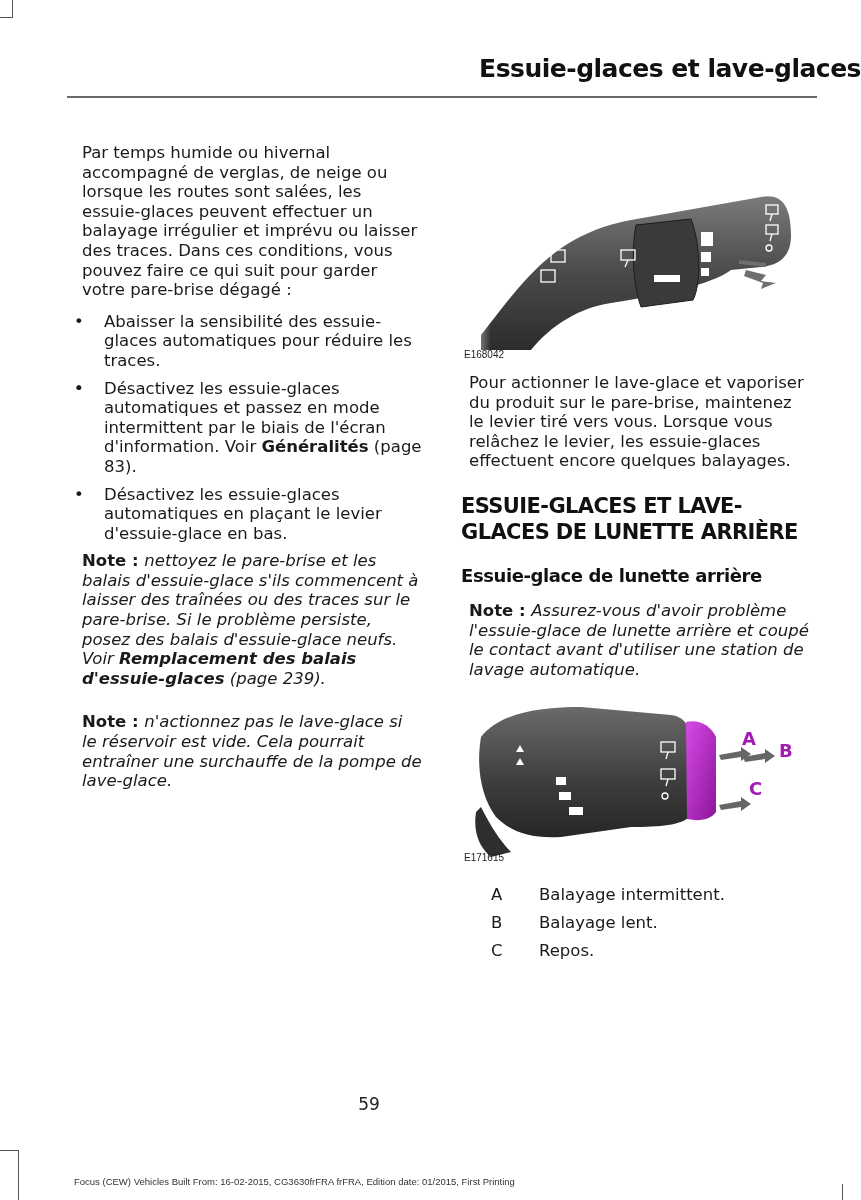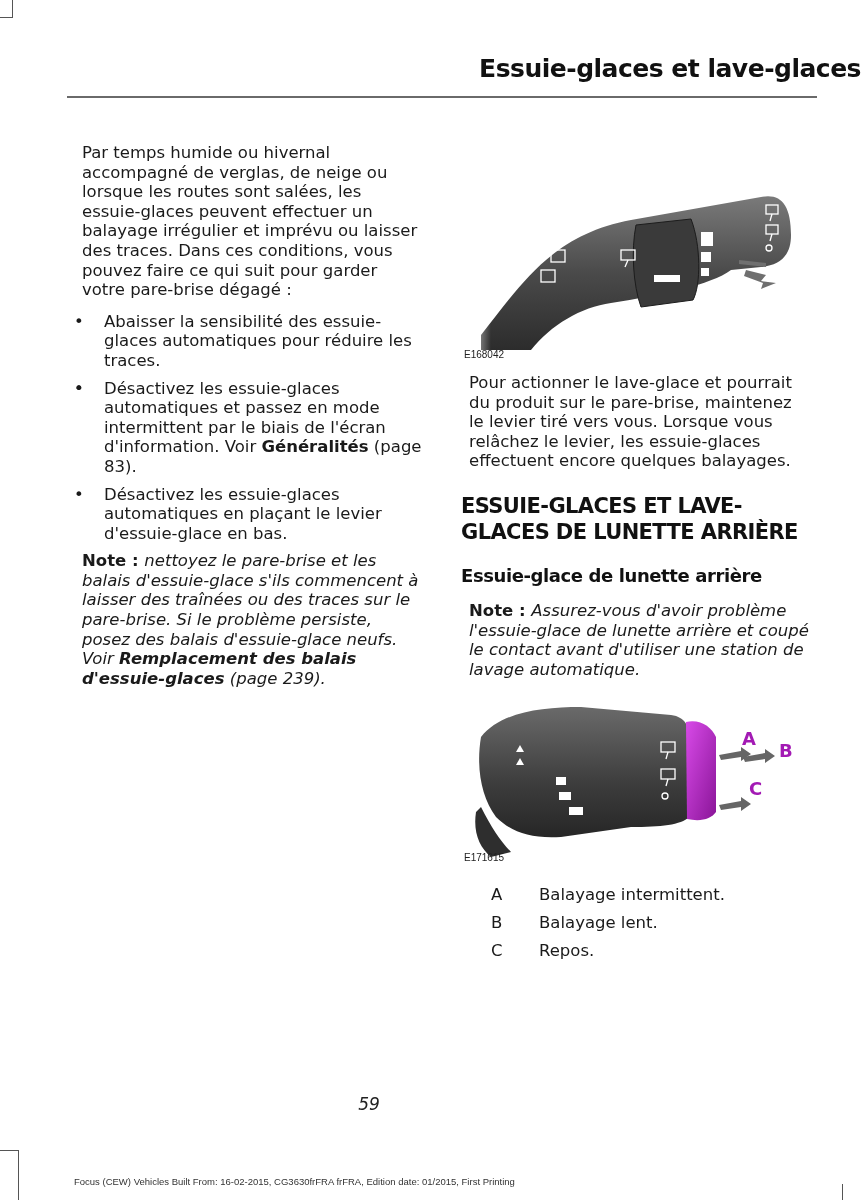--- a/index.html
+++ b/index.html
@@ -30,21 +30,21 @@
   .h1 {
     font-weight: bold; font-size: 21px; line-height: 26px; letter-spacing: -0.6px;
     margin: 6px 0 20px 0; text-transform: uppercase; color: #111;
   }
   .h2 { font-weight: bold; font-size: 18px; line-height: 22px; letter-spacing: -0.4px; margin: 0 0 14px 0; color:#111; }
   .figure { position: relative; width: 356px; }
   .fig-code { font-size: 10px; color: #222; position: absolute; left: 3px; bottom: 2px; font-family: "Liberation Sans", sans-serif; }
   .legend { margin-top: 16px; }
   .legend-row { display: flex; margin-bottom: 8px; padding-left: 30px; }
   .legend-key { width: 48px; }
-  .page-num { position: absolute; left: 0; width: 738px; top: 1094px; text-align: center; font-size: 17px; color: #222; font-style: italic; }
+  .page-num { position: absolute; left: 0; width: 738px; top: 1094px; text-align: center; font-size: 17px; color: #222; }
   .footer { position: absolute; left: 74px; top: 1176px; font-size: 9.5px; color: #333; font-family: "Liberation Sans", sans-serif; }
 </style>
 </head>
 <body>
 
 <div class="crop" style="left:0;top:17px;width:12px;height:1px;"></div>
 <div class="crop" style="left:12px;top:0;width:1px;height:18px;"></div>
 <div class="crop" style="left:0;top:1150px;width:18px;height:1px;"></div>
 <div class="crop" style="left:18px;top:1150px;width:1px;height:50px;"></div>
 <div class="crop" style="left:842px;top:1184px;width:1px;height:16px;"></div>
@@ -71,20 +71,23 @@
       <span class="dot">•</span>
       <span>Désactivez les essuie-glaces automatiques en plaçant le levier d'essuie-glace en bas.</span>
     </li>
   </ul>
 
   <p class="note">
     <span class="note-label">Note : </span><span> nettoyez le pare-brise et les balais d'essuie-glace s'ils commencent à laisser des traînées ou des traces sur le pare-brise. Si le problème persiste, posez des balais d'essuie-glace neufs.  Voir </span><b>Remplacement des balais d'essuie-glaces</b><span> (page 239).</span>
   </p>
 
 
+  <p class="note">
+    <span class="note-label">Note : </span><span> n'actionnez pas le lave-glace si le réservoir est vide. Cela pourrait entraîner une surchauffe de la pompe de lave-glace.</span>
+  </p>
 </div>
 
 <div class="col col-right">
   <div class="figure" style="height:192px;">
     <svg width="356" height="180" viewBox="0 0 356 180">
       <defs>
         <linearGradient id="g1" x1="0" y1="0" x2="0" y2="1">
           <stop offset="0" stop-color="#7a7a7a"></stop>
           <stop offset="0.5" stop-color="#4a4a4a"></stop>
           <stop offset="1" stop-color="#2c2c2c"></stop>
@@ -113,21 +116,21 @@
         <rect x="80" y="95" width="14" height="12"></rect>
       </g>
       <g fill="#6f6f6f">
         <polygon points="278,85 305,88 305,92 278,89"></polygon>
         <polygon points="285,95 305,100 300,106 315,108 300,114 302,108 283,101"></polygon>
       </g>
     </svg>
     <div class="fig-code">E168042</div>
   </div>
 
-  <p class="para" style="margin-top:6px;margin-bottom:22px;">Pour actionner le lave-glace et pourrait du produit sur le pare-brise, maintenez le levier tiré vers vous. Lorsque vous relâchez le levier, les essuie-glaces effectuent encore quelques balayages.</p>
+  <p class="para" style="margin-top:6px;margin-bottom:22px;">Pour actionner le lave-glace et vaporiser du produit sur le pare-brise, maintenez le levier tiré vers vous. Lorsque vous relâchez le levier, les essuie-glaces effectuent encore quelques balayages.</p>
 
   <div class="h1" style="margin-top:0;">ESSUIE-GLACES ET LAVE-GLACES DE LUNETTE ARRIÈRE</div>
 
   <div class="h2">Essuie-glace de lunette arrière</div>
 
   <p class="note" style="margin-bottom:18px;">
     <span class="note-label">Note : </span><span> Assurez-vous d'avoir problème l'essuie-glace de lunette arrière et coupé le contact avant d'utiliser une station de lavage automatique.</span>
   </p>
 
   <div class="figure" style="height:172px;">

